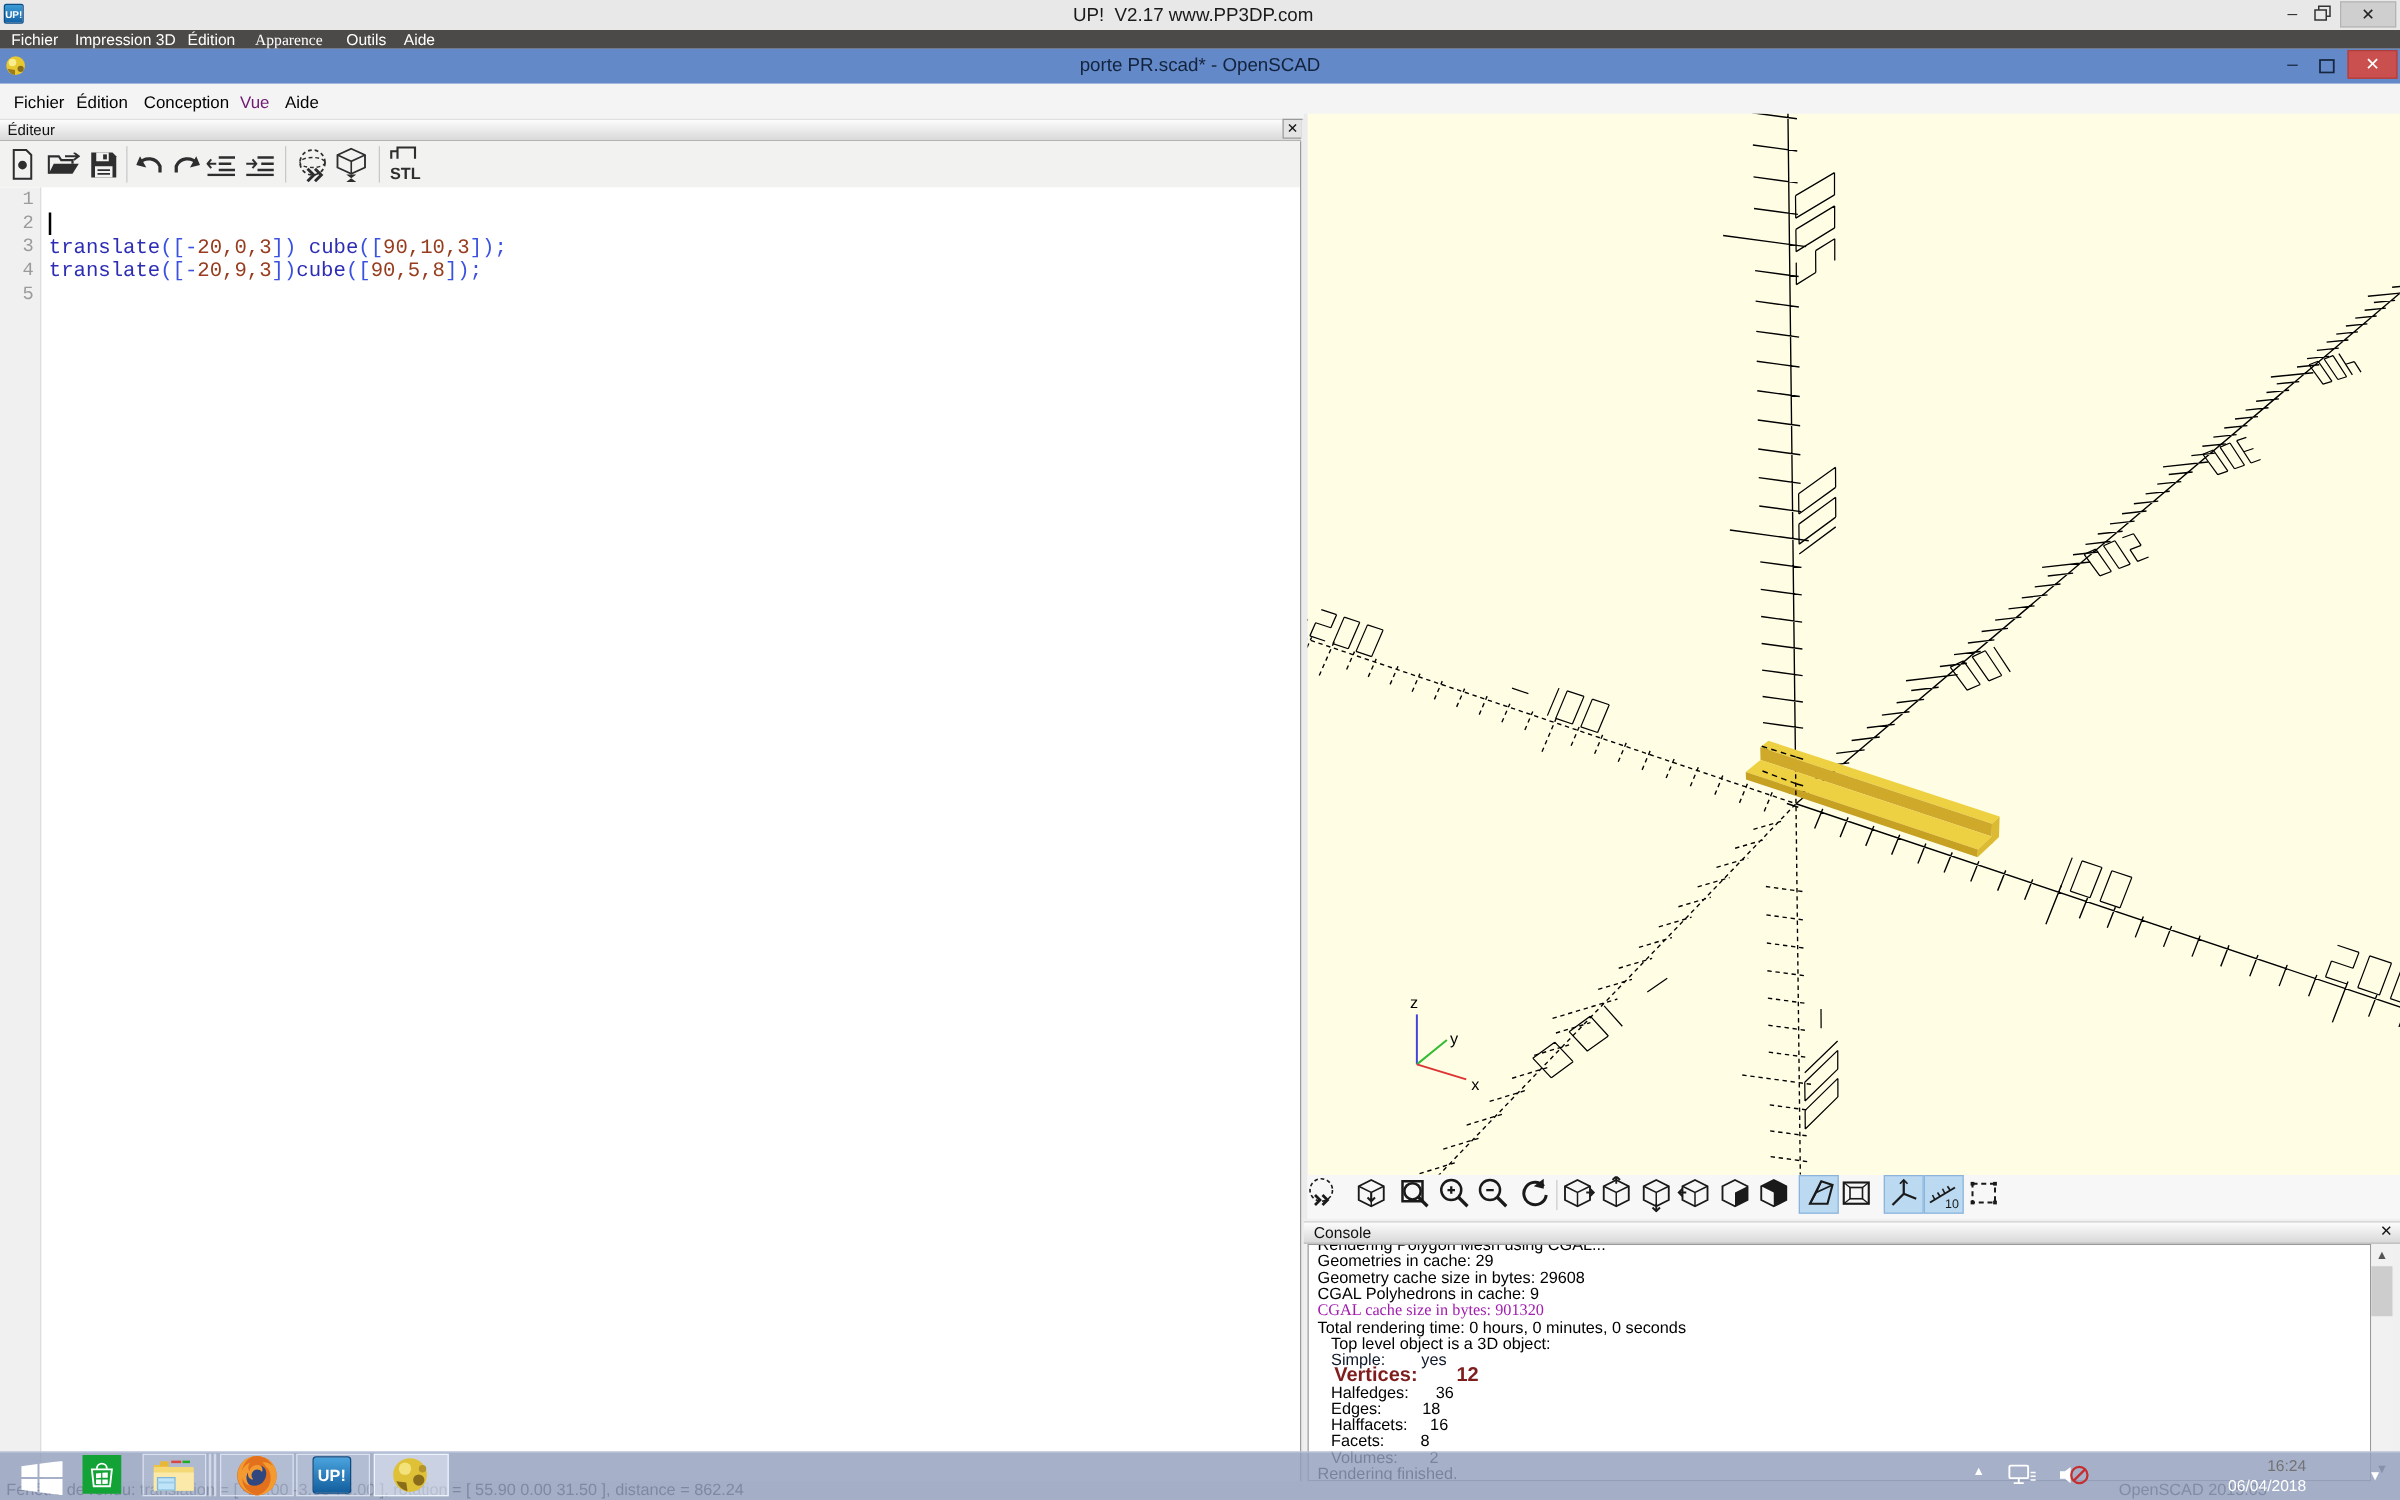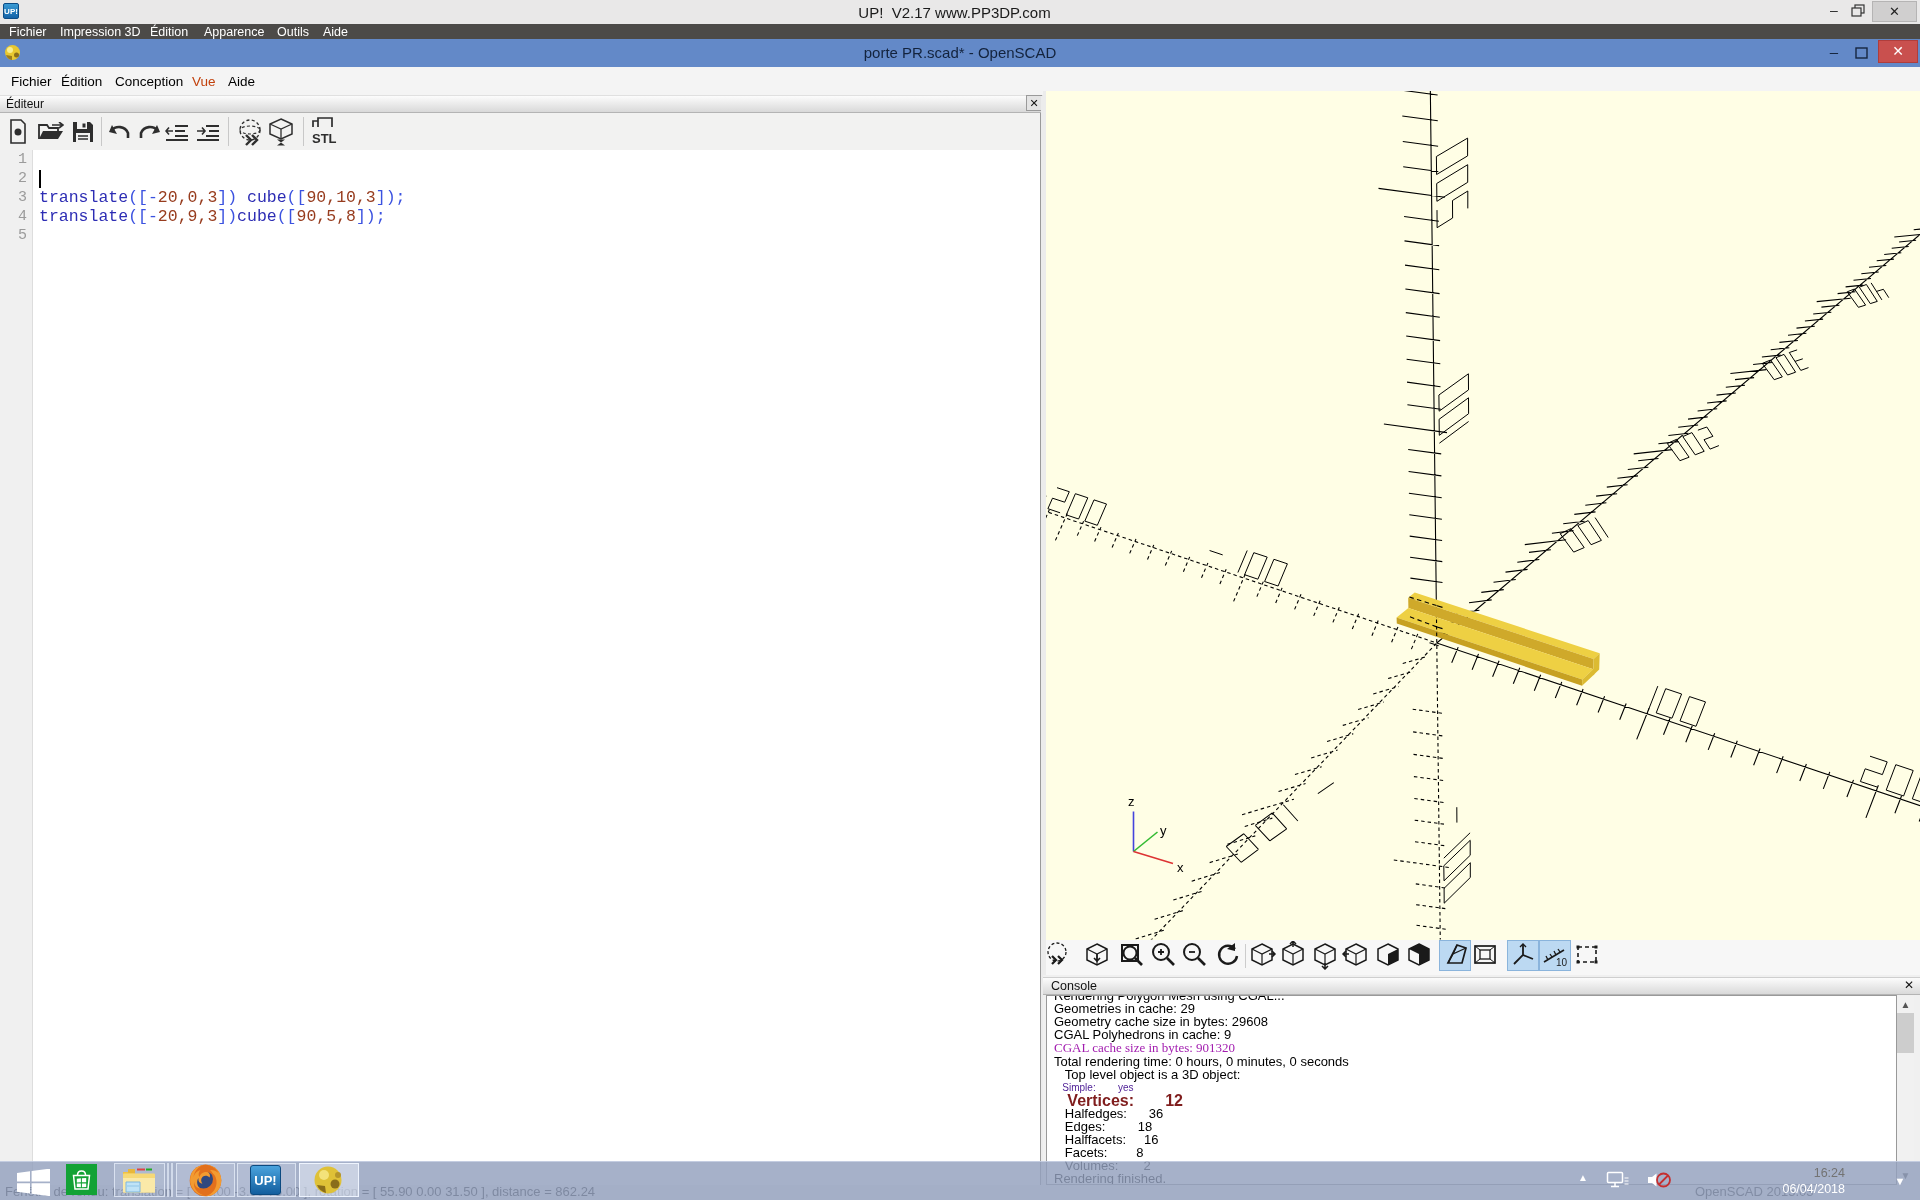--- a/index.html
+++ b/index.html
@@ -14,41 +14,41 @@
 <div class="abs" style="left:1823px;top:1px;width:22px;height:21px;text-align:center;color:#333;font-size:14px;line-height:18px;">–</div>
 <svg class="abs" style="left:1851px;top:4px;" width="16" height="15">
       <rect x="4" y="1" width="9" height="8" fill="none" stroke="#333" stroke-width="1.2"></rect>
       <rect x="1" y="4" width="9" height="8" fill="#e9e8e8" stroke="#333" stroke-width="1.2"></rect>
     </svg>
 <div class="abs" style="left:1872px;top:1px;width:45px;height:21px;background:#d0cfcf;border:1px solid #b5b4b4;text-align:center;color:#222;font-size:13px;line-height:19px;">✕</div>
 <div class="abs" style="left:0;top:24px;width:1920px;height:15px;background:#4c4a48;"></div>
 <div class="abs" style="left:9px;top:23.5px;height:15px;color:#fff;font-size:12.5px;line-height:16px;">Fichier</div>
 <div class="abs" style="left:60px;top:23.5px;height:15px;color:#fff;font-size:12.5px;line-height:16px;">Impression 3D</div>
 <div class="abs" style="left:150px;top:23.5px;height:15px;color:#fff;font-size:12.5px;line-height:16px;">Édition</div>
-<div class="abs" style="left:204px;top:23.5px;height:14px;color:#fff;font-size:12.5px;line-height:16px;">Apparence</div>
+<div class="abs" style="left:204px;top:23.5px;height:14px;color:#fff;font-size:12.5px;line-height:16px;font-family:Liberation Serif, serif;">Apparence</div>
 <div class="abs" style="left:277px;top:23.5px;height:17px;color:#fff;font-size:12.5px;line-height:16px;">Outils</div>
 <div class="abs" style="left:323px;top:23.5px;height:15px;color:#fff;font-size:12.5px;line-height:16px;">Aide</div>
 <div class="abs" style="left:0;top:39px;width:1920px;height:28px;background:#6389c8;"></div>
 <svg class="abs" style="left:4px;top:44px;" width="17" height="17">
       <circle cx="8.5" cy="8.5" r="7.5" fill="#e8c830"></circle>
       <circle cx="6" cy="6" r="3" fill="#f8ee90"></circle>
       <path d="M2,11 a7.5,7.5 0 0 0 6,5 l0,-4 z" fill="#9a7b1e"></path>
       <circle cx="12.5" cy="11" r="2.5" fill="#8a6d1a"></circle>
     </svg>
 <div class="abs" style="left:0;top:39px;width:1920px;height:28px;text-align:center;font-size:15px;color:#13233d;line-height:28px;">porte PR.scad* - OpenSCAD</div>
 <div class="abs" style="left:1822px;top:43px;width:24px;height:20px;text-align:center;color:#16263f;font-size:15px;">–</div>
 <svg class="abs" style="left:1855px;top:47px;" width="14" height="12">
       <rect x="1" y="1" width="11" height="10" fill="none" stroke="#16263f" stroke-width="1.4"></rect>
     </svg>
 <div class="abs" style="left:1878px;top:39.5px;width:40px;height:23px;background:#c9504e;border:1px solid #b03d3b;text-align:center;color:#fff;font-size:14px;line-height:21px;">✕</div>
 <div class="abs" style="left:0;top:67px;width:1920px;height:29px;background:#f4f4f4;border-bottom:1px solid #e0e0e0;"></div>
 <div class="abs" style="left:11px;top:67px;height:28px;color:#000;font-size:13.5px;line-height:29px;">Fichier</div>
 <div class="abs" style="left:61px;top:67px;height:28px;color:#000;font-size:13.5px;line-height:29px;">Édition</div>
 <div class="abs" style="left:115px;top:67px;height:28px;color:#000;font-size:13.5px;line-height:29px;">Conception</div>
-<div class="abs" style="left:192px;top:67px;height:28px;color:#c2410c;font-size:13.5px;line-height:29px;">Vue</div>
+<div class="abs" style="left:192px;top:67px;height:28px;color:#701a75;font-size:13.5px;line-height:29px;">Vue</div>
 <div class="abs" style="left:228px;top:67px;height:28px;color:#000;font-size:13.5px;line-height:29px;">Aide</div>
 <div class="abs" style="left:0;top:96px;width:1041px;height:17px;background:linear-gradient(#fcfcfc,#d9d9d9);border-bottom:1px solid #b4b4b4;"></div>
 <div class="abs" style="left:6px;top:96px;height:17px;color:#111;font-size:12px;line-height:17px;">Éditeur</div>
 <div class="abs" style="left:1026px;top:95px;width:16px;height:16px;background:#e4e4e4;border:1px solid #9a9a9a;color:#111;font-size:11px;text-align:center;line-height:14px;">✕</div>
 <div class="abs" style="left:0;top:113px;width:1041px;height:37px;background:#f2f2f1;"></div>
 <svg class="abs" style="left:7px;top:119px;" width="22" height="25" viewBox="0 0 22 25">
       <path d="M4,1 L14,1 L18,5 L18,24 L4,24 Z" fill="none" stroke="#2e2e2e" stroke-width="1.6"></path>
       <circle cx="11" cy="13" r="3.5" fill="#2e2e2e"></circle>
     </svg>
 <svg class="abs" style="left:38px;top:122px;" width="26" height="20" viewBox="0 0 26 20">
@@ -240,21 +240,21 @@
 <div class="abs" style="left:1051px;top:977px;height:18px;color:#111;font-size:12.5px;line-height:18px;">Console</div>
 <div class="abs" style="left:1901px;top:978px;width:16px;height:16px;color:#111;font-size:12px;text-align:center;line-height:15px;">✕</div>
 <div class="abs" style="left:1046px;top:995px;width:851px;height:190px;background:#fff;border:1px solid #999;overflow:hidden;">
 <div style="position:absolute;left:7px;top:-7.0px;font-size:13px;color:#000;white-space:pre;line-height:13px;">Rendering Polygon Mesh using CGAL...</div>
       <div style="position:absolute;left:7px;top:6.1px;font-size:13px;color:#000;white-space:pre;line-height:13px;">Geometries in cache: 29</div>
       <div style="position:absolute;left:7px;top:19.2px;font-size:13px;color:#000;white-space:pre;line-height:13px;">Geometry cache size in bytes: 29608</div>
       <div style="position:absolute;left:7px;top:32.3px;font-size:13px;color:#000;white-space:pre;line-height:13px;">CGAL Polyhedrons in cache: 9</div>
       <div style="position:absolute;left:7px;top:45.4px;font-size:13px;color:#a21caf;white-space:pre;line-height:13px;font-family:Liberation Serif, serif;">CGAL cache size in bytes: 901320</div>
       <div style="position:absolute;left:7px;top:58.5px;font-size:13px;color:#000;white-space:pre;line-height:13px;">Total rendering time: 0 hours, 0 minutes, 0 seconds</div>
       <div style="position:absolute;left:7px;top:71.6px;font-size:13px;color:#000;white-space:pre;line-height:13px;">&nbsp;&nbsp;&nbsp;Top level object is a 3D object:</div>
-      <div style="position:absolute;left:7px;top:84.7px;font-size:10px;color:#4c1d95;white-space:pre;line-height:13px;">&nbsp;&nbsp;&nbsp;Simple:&nbsp;&nbsp;&nbsp;&nbsp;&nbsp;&nbsp;&nbsp;&nbsp;yes</div>
+      <div style="position:absolute;left:7px;top:84.7px;font-size:13px;color:#0f172a;white-space:pre;line-height:13px;">&nbsp;&nbsp;&nbsp;Simple:&nbsp;&nbsp;&nbsp;&nbsp;&nbsp;&nbsp;&nbsp;&nbsp;yes</div>
       <div style="position:absolute;left:7px;top:97.8px;font-size:16px;color:#7f1d1d;white-space:pre;line-height:13px;font-weight:bold;">&nbsp;&nbsp;&nbsp;Vertices:&nbsp;&nbsp;&nbsp;&nbsp;&nbsp;&nbsp;&nbsp;12</div>
       <div style="position:absolute;left:7px;top:110.89999999999999px;font-size:13px;color:#000;white-space:pre;line-height:13px;">&nbsp;&nbsp;&nbsp;Halfedges:&nbsp;&nbsp;&nbsp;&nbsp;&nbsp;&nbsp;36</div>
       <div style="position:absolute;left:7px;top:124.0px;font-size:13px;color:#000;white-space:pre;line-height:13px;">&nbsp;&nbsp;&nbsp;Edges:&nbsp;&nbsp;&nbsp;&nbsp;&nbsp;&nbsp;&nbsp;&nbsp;&nbsp;18</div>
       <div style="position:absolute;left:7px;top:137.1px;font-size:13px;color:#000;white-space:pre;line-height:13px;">&nbsp;&nbsp;&nbsp;Halffacets:&nbsp;&nbsp;&nbsp;&nbsp;&nbsp;16</div>
       <div style="position:absolute;left:7px;top:150.2px;font-size:13px;color:#000;white-space:pre;line-height:13px;">&nbsp;&nbsp;&nbsp;Facets:&nbsp;&nbsp;&nbsp;&nbsp;&nbsp;&nbsp;&nbsp;&nbsp;8</div>
       <div style="position:absolute;left:7px;top:163.29999999999998px;font-size:13px;color:#000;white-space:pre;line-height:13px;">&nbsp;&nbsp;&nbsp;Volumes:&nbsp;&nbsp;&nbsp;&nbsp;&nbsp;&nbsp;&nbsp;2</div>
       <div style="position:absolute;left:7px;top:176.4px;font-size:13px;color:#000;white-space:pre;line-height:13px;">Rendering finished.</div>
 </div>
 <div class="abs" style="left:1897px;top:996px;width:17px;height:188px;background:#f1f1f1;"></div>
 <div class="abs" style="left:1897px;top:996px;width:17px;height:17px;background:#f1f1f1;color:#555;text-align:center;font-size:10px;line-height:17px;">▲</div>

